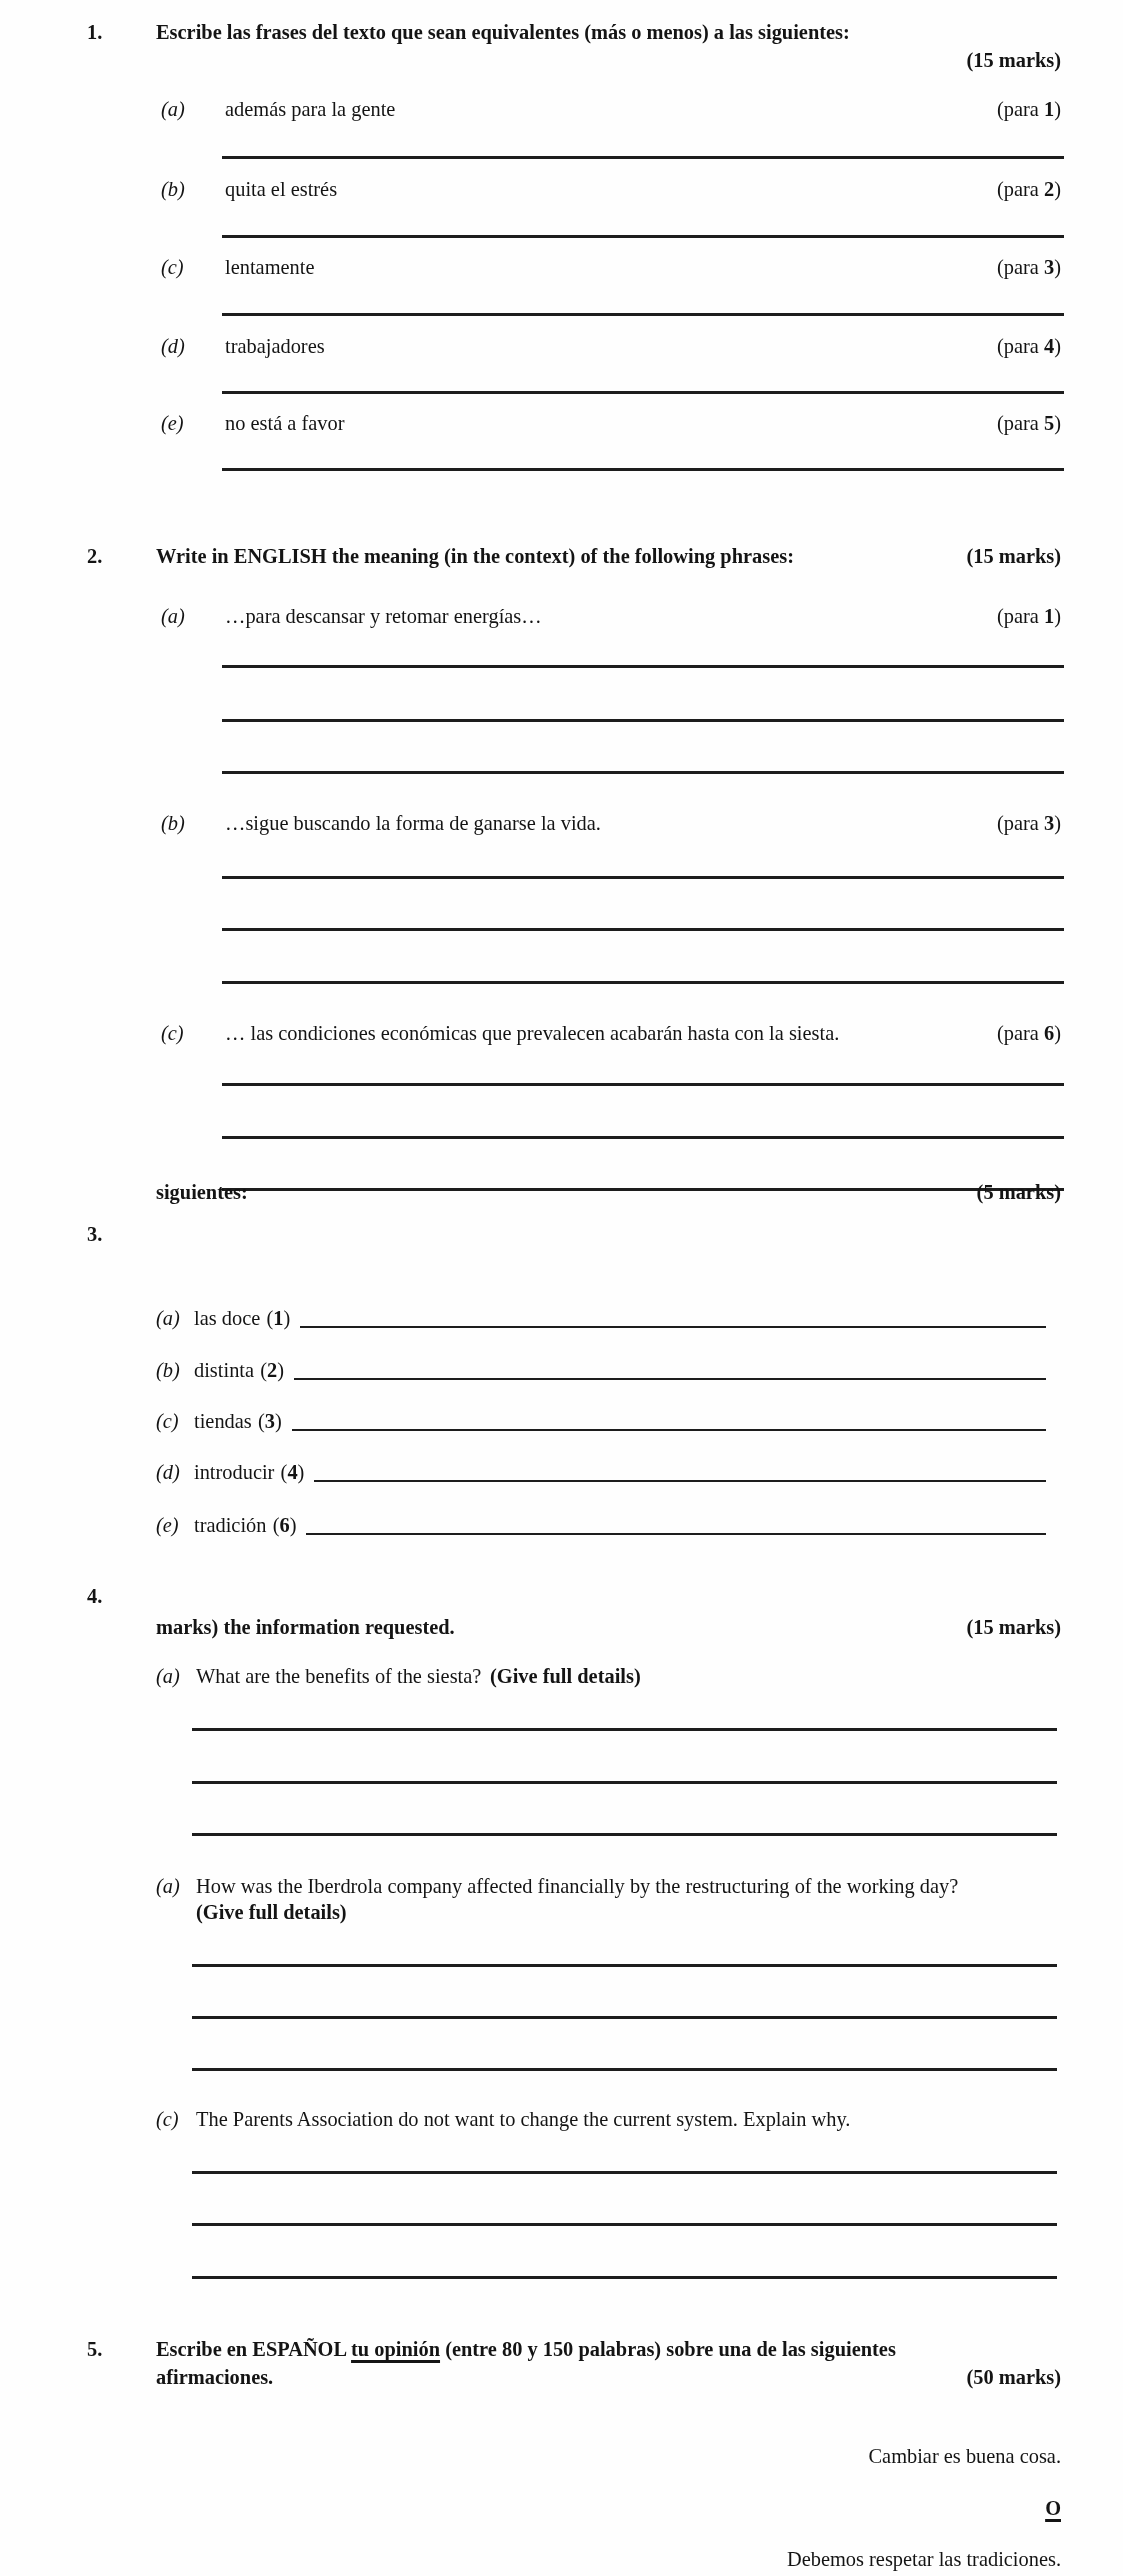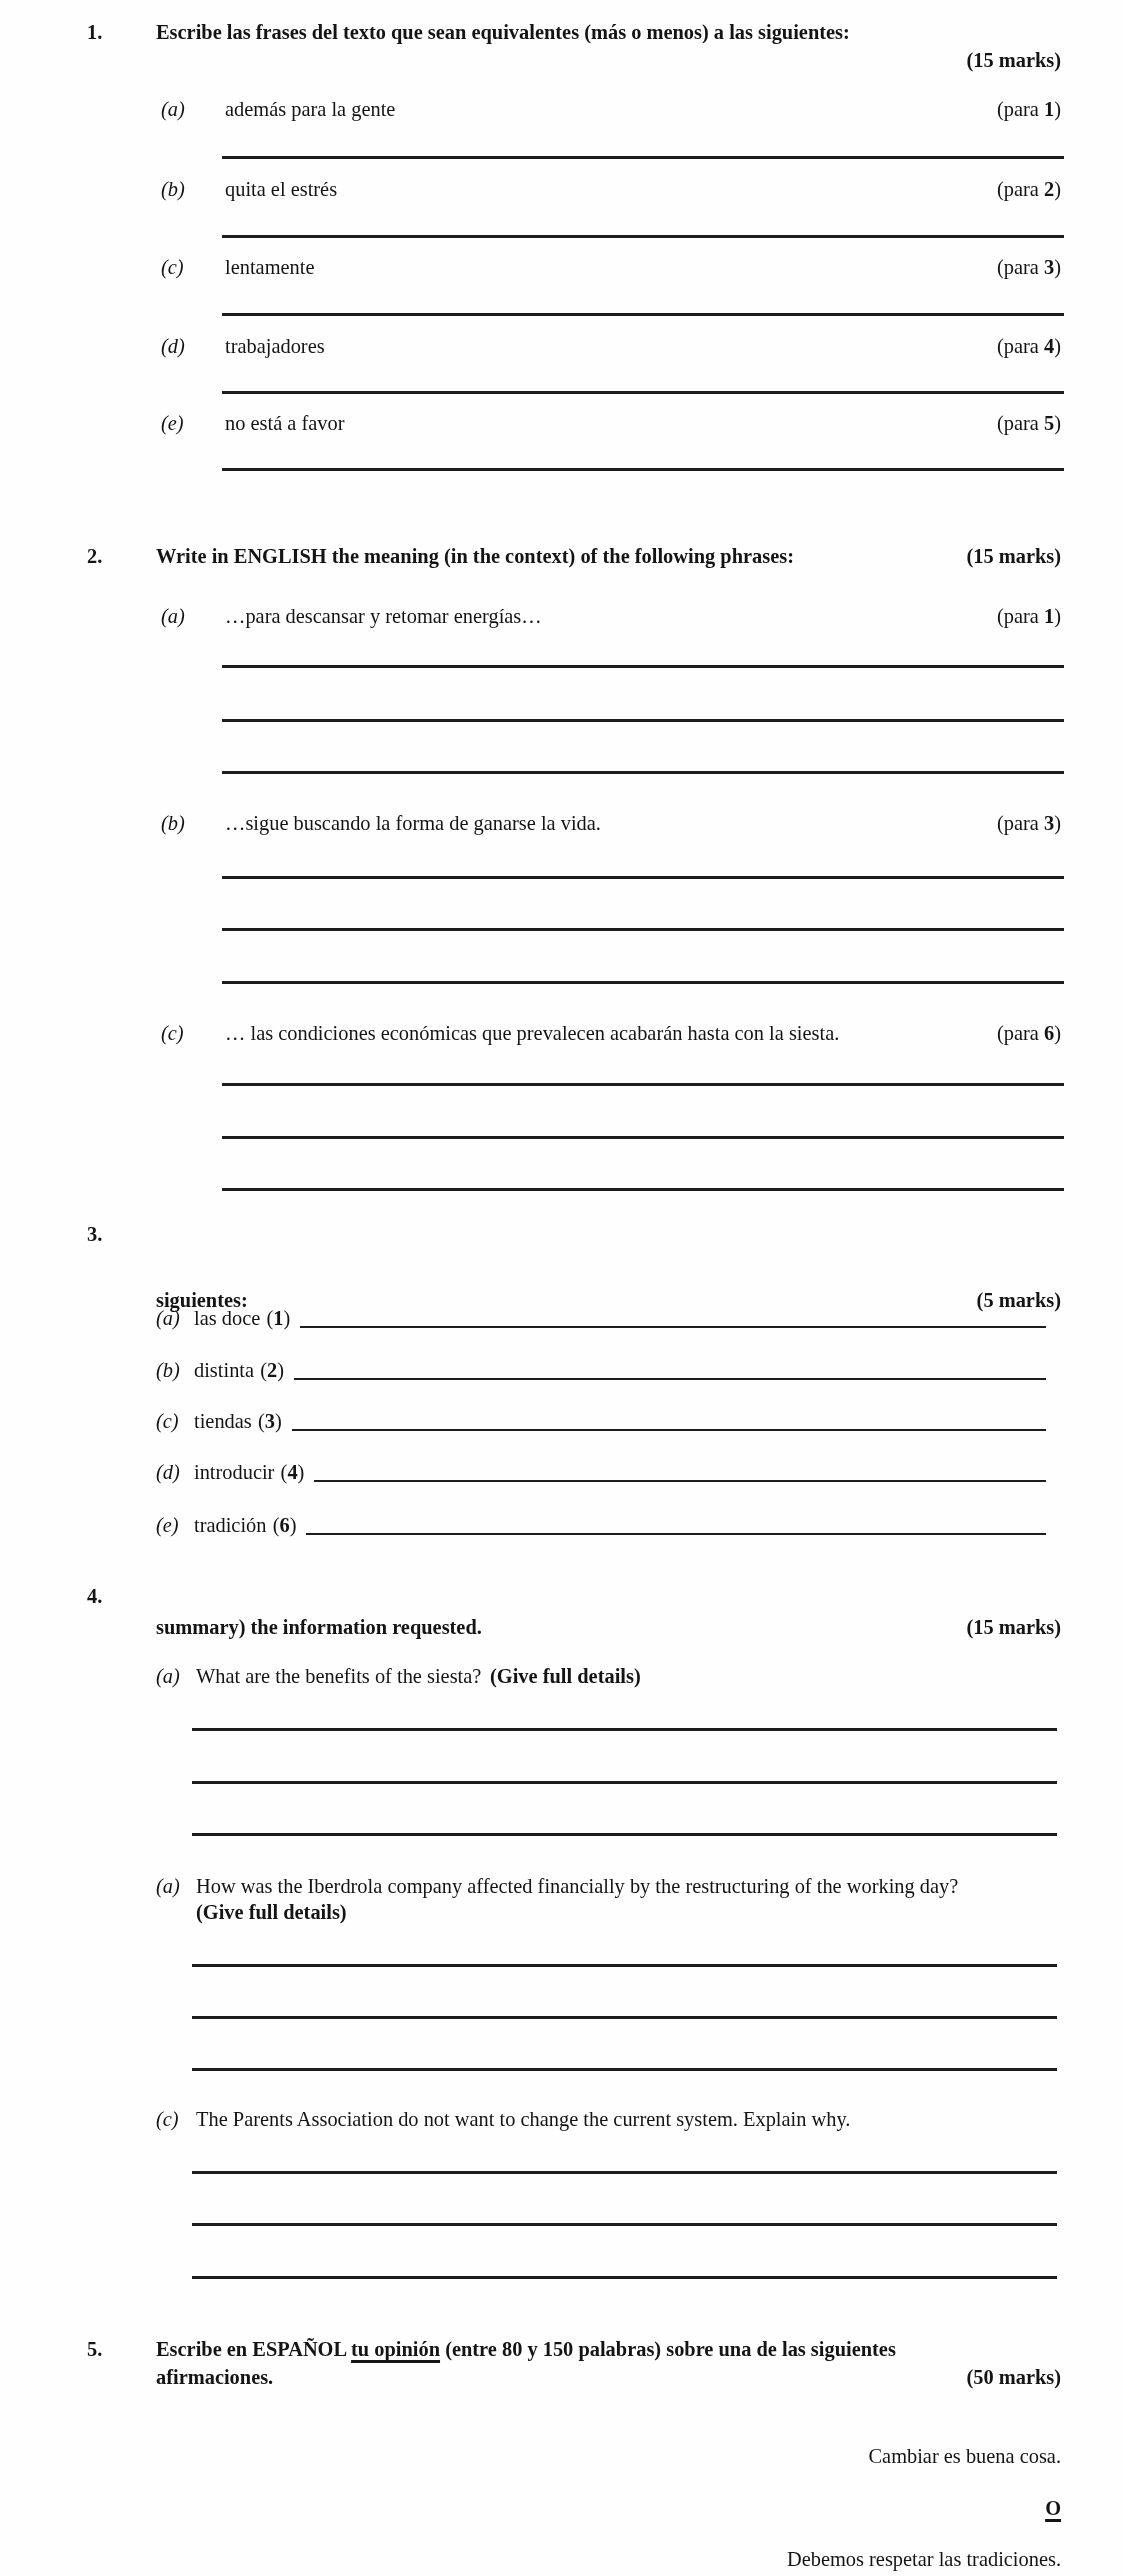--- a/index.html
+++ b/index.html
@@ -52,21 +52,21 @@
 
   #q2-header{top:544px;}
   #q2-item-a{top:604px;}
   #q2-line-a1{top:665px;} #q2-line-a2{top:719px;} #q2-line-a3{top:771px;}
   #q2-item-b{top:811px;}
   #q2-line-b1{top:876px;} #q2-line-b2{top:928px;} #q2-line-b3{top:981px;}
   #q2-item-c{top:1021px;}
   #q2-line-c1{top:1083px;} #q2-line-c2{top:1136px;} #q2-line-c3{top:1188px;}
 
   #q3-header1{top:1222px;}
-  #q3-header2{top:1288px;}
+  #q3-header2{top:1180px;}
   #q3-item-a{top:1306px;}
   #q3-item-b{top:1358px;}
   #q3-item-c{top:1409px;}
   #q3-item-d{top:1460px;}
   #q3-item-e{top:1513px;}
 
   #q4-header1{top:1584px;}
   #q4-header2{top:1615px;}
   #q4-item-a1{top:1664px;}
   #q4-line-a11{top:1728px;} #q4-line-a12{top:1781px;} #q4-line-a13{top:1833px;}
@@ -192,21 +192,21 @@
   <div class="row item3" id="q3-item-e">
     <span class="letter lw-b">(e)</span>
     <span class="q3-label"><span>tradición</span><span class="npref">(</span><b>6</b><span>)</span></span>
     <div class="fill-line"></div>
   </div>
 
   <div class="row hdr" id="q4-header1">
     <span class="qnum">4.</span>
   </div>
   <div class="row hdr2" id="q4-header2">
-    <span class="qtitle">summary) the information requested.</span>
+    <span class="qtitle">marks) the information requested.</span>
     <span class="marks">(15 marks)</span>
   </div>
 
   <div class="row item4" id="q4-item-a1">
     <span class="letter lw-c">(a)</span>
     <span class="item-text"><span>What are the benefits of the siesta?</span><b class="note">(Give full details)</b></span>
   </div>
   <div class="answer-line al-q4" id="q4-line-a11"></div>
   <div class="answer-line al-q4" id="q4-line-a12"></div>
   <div class="answer-line al-q4" id="q4-line-a13"></div>

